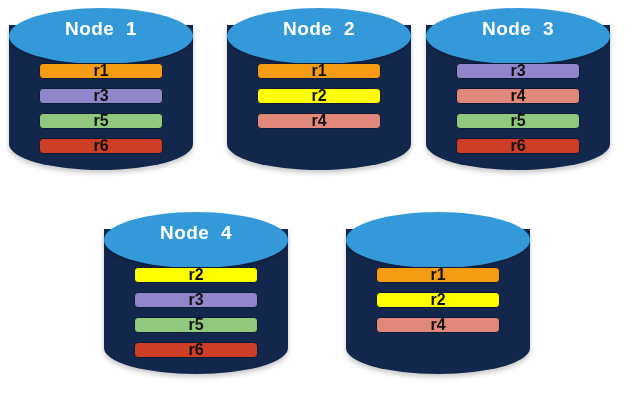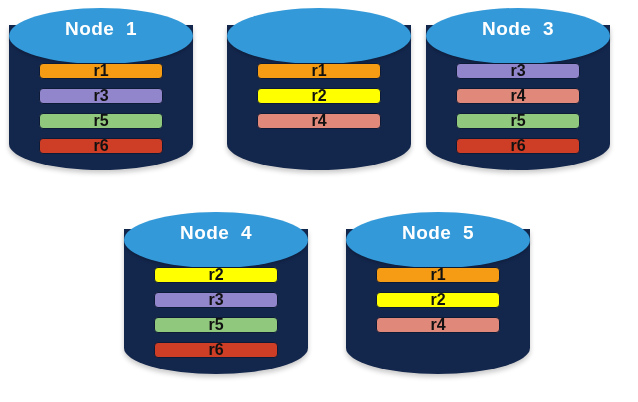--- a/index.html
+++ b/index.html
@@ -85,41 +85,42 @@
     font-weight: bold;
     color: #111111;
     font-family: "Liberation Sans", sans-serif;
   }
 
   
   #node-1 { left: 9px;   top: 8px;   }
   #node-2 { left: 227px; top: 8px;   }
   #node-3 { left: 426px; top: 8px;   }
   
-  #node-4 { left: 124px; top: 212px; }
+  #node-4 { left: 104px; top: 212px; }
   #node-5 { left: 346px; top: 212px; }
 </style>
 </head>
 <body>
 
 <div id="diagram">
     <div class="node" id="node-1">
       <div class="cyl-body" style="background: rgb(19, 38, 76);"></div>
       <div class="cyl-top" style="background: rgb(51, 153, 216);"></div>
       <div class="cyl-title">Node  1</div>
       <div class="bars">
         <div class="bar" style="background: rgb(245, 155, 20);">r1</div>
         <div class="bar" style="background: rgb(145, 134, 203);">r3</div>
         <div class="bar" style="background: rgb(144, 200, 126);">r5</div>
         <div class="bar" style="background: rgb(206, 61, 38);">r6</div>
       </div>
     </div>
     <div class="node" id="node-2">
       <div class="cyl-body" style="background: rgb(19, 38, 76);"></div>
       <div class="cyl-top" style="background: rgb(51, 153, 216);"></div>
+      <div class="cyl-title">Node  2</div>
       <div class="bars">
         <div class="bar" style="background: rgb(245, 155, 20);">r1</div>
         <div class="bar" style="background: rgb(255, 255, 0);">r2</div>
         <div class="bar" style="background: rgb(224, 136, 122);">r4</div>
       </div>
     </div>
     <div class="node" id="node-3">
       <div class="cyl-body" style="background: rgb(19, 38, 76);"></div>
       <div class="cyl-top" style="background: rgb(51, 153, 216);"></div>
       <div class="cyl-title">Node  3</div>
@@ -137,20 +138,19 @@
       <div class="bars">
         <div class="bar" style="background: rgb(255, 255, 0);">r2</div>
         <div class="bar" style="background: rgb(145, 134, 203);">r3</div>
         <div class="bar" style="background: rgb(144, 200, 126);">r5</div>
         <div class="bar" style="background: rgb(206, 61, 38);">r6</div>
       </div>
     </div>
     <div class="node" id="node-5">
       <div class="cyl-body" style="background: rgb(19, 38, 76);"></div>
       <div class="cyl-top" style="background: rgb(51, 153, 216);"></div>
-      <div class="cyl-title">Node  5</div>
       <div class="bars">
         <div class="bar" style="background: rgb(245, 155, 20);">r1</div>
         <div class="bar" style="background: rgb(255, 255, 0);">r2</div>
         <div class="bar" style="background: rgb(224, 136, 122);">r4</div>
       </div>
     </div>
   </div>
 
 </body></html>

